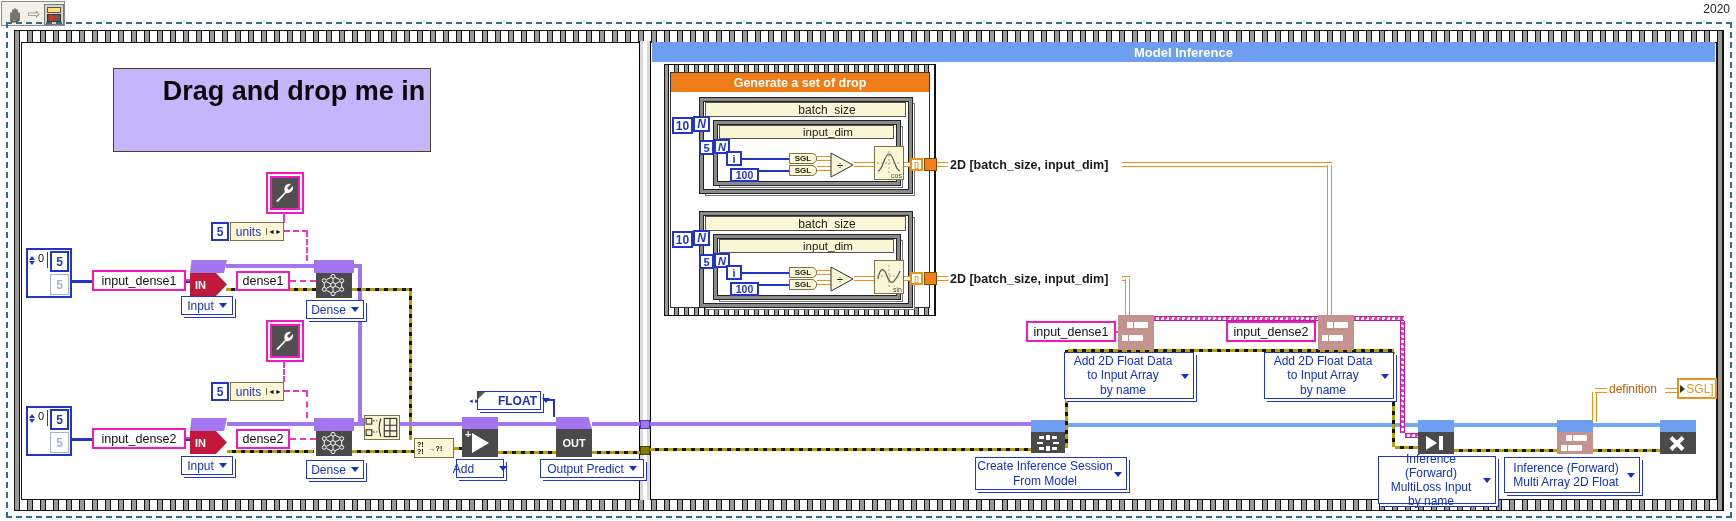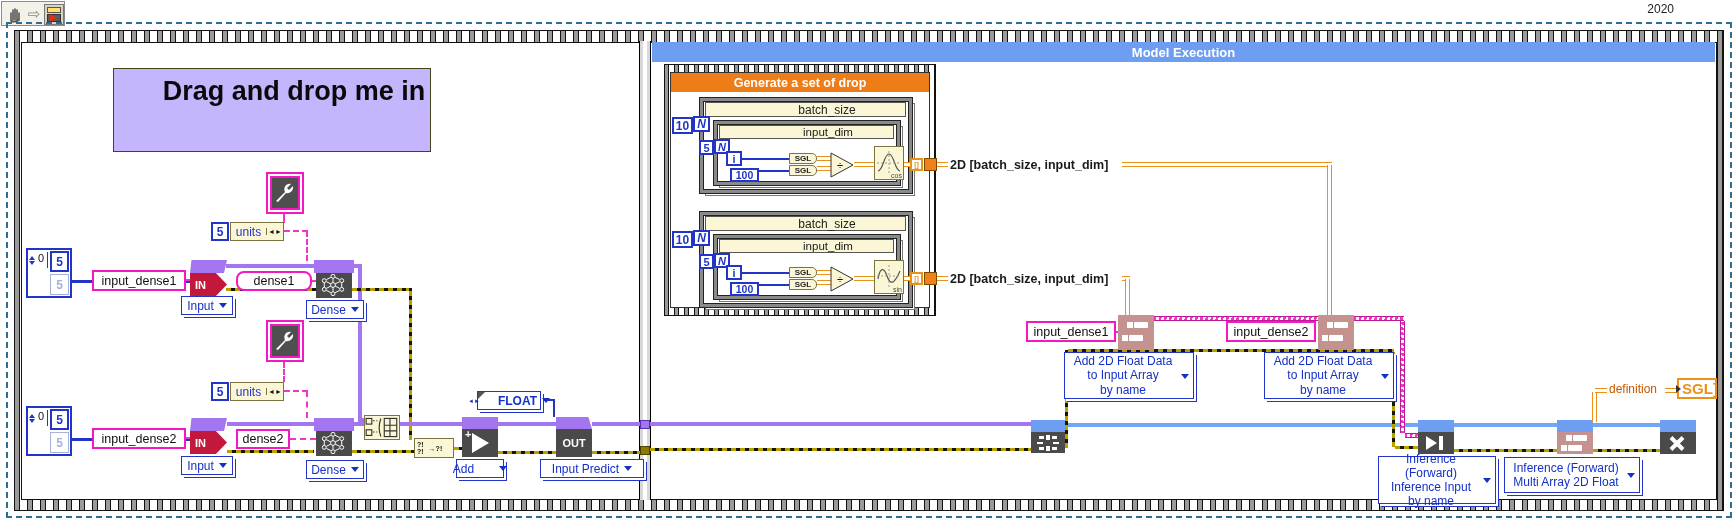--- a/index.html
+++ b/index.html
@@ -66,31 +66,31 @@
         </svg>
     </div>
     <div class="abs" style="left:23px;top:2px;width:18px;height:20px;color:#888;font-size:15px;line-height:20px;text-align:center;">⇨</div>
     <div class="abs" style="left:42px;top:2px;width:20px;height:21px;border:1px solid #7a7a7a;background:#d8d4c4;">
       <div class="abs" style="left:2px;top:2px;width:14px;height:6px;background:#ffe070;border:1px solid #555;"></div>
       <div class="abs" style="left:2px;top:9px;width:14px;height:8px;background:#5a5a5a;border:1px solid #333;"></div>
       <div class="abs" style="left:5px;top:9px;width:0;height:0;border-left:7px solid #e03010;border-top:4px solid transparent;border-bottom:4px solid transparent;"></div>
     </div>
   </div>
 
-  <div class="abs" style="left:1628px;top:2px;width:46px;height:16px;font-size:12px;color:#222;text-align:right;">2020</div>
+  <div class="abs" style="left:1684px;top:2px;width:46px;height:16px;font-size:12px;color:#222;text-align:right;">2020</div>
 
   <div class="abs seltick" style="left:6px;top:22px;width:1726px;height:496px;"></div>
 
   <div class="abs seq-frame" style="left:14px;top:30px;width:1710px;height:481px;">
     <div class="seq-inner"></div>
   </div>
 
   <div class="abs divider" style="left:639px;top:41px;width:12px;height:459px;"></div>
   <div class="abs header" style="left:652px;top:42px;width:1063px;height:20px;background:#6d9ef1;">
-      <span>Model Execution</span>
+      <span>Model Inference</span>
     </div>
 
   <div class="abs note" style="left:113px;top:68px;width:318px;height:84px;padding-top:2px;">
     <div>Drag and drop me in</div>
   </div>
 
   <div class="abs wI" style="left:72px;top:280px;width:118px;height:3px;"></div>
   <div class="abs wP" style="left:226px;top:264px;width:90px;height:4px;"></div>
   <div class="abs wP" style="left:352px;top:264px;width:10px;height:4px;"></div>
   <div class="abs wP" style="left:358px;top:264px;width:4px;height:156px;"></div>
@@ -127,21 +127,21 @@
 
   <div class="abs pinklabel" style="left:92px;top:270px;width:94px;height:21px;">input_dense1</div>
   <div class="abs banner" style="left:190px;top:260px;width:37px;height:13px;clip-path:polygon(4% 0,100% 0,92% 100%,0 100%);"></div>
   <div class="abs" style="left:190px;top:273px;width:37px;height:23px;background:#c2183c;clip-path:polygon(0 0,70% 0,100% 50%,70% 100%,0 100%);color:#fff;font-weight:bold;font-size:11px;display:flex;align-items:center;">
       <span style="margin-left:5px;">IN</span>
     </div>
   <div class="abs ring" style="left:181px;top:296px;width:52px;height:19px;">
       <span>Input</span>
       <span class="tri"></span>
     </div>
-  <div class="abs pinklabel" style="left:236px;top:271px;width:76px;height:20px;border-radius:8px;">dense1</div>
+  <div class="abs pinklabel" style="left:236px;top:271px;width:54px;height:20px;">dense1</div>
   <div class="abs banner" style="left:314px;top:260px;width:40px;height:13px;"></div>
   <div class="abs dark" style="left:316px;top:273px;width:36px;height:25px;">
     <svg width="34" height="24" viewBox="0 0 26 22">
         <g stroke="#fff" fill="none" stroke-width="0.9">
           <circle cx="13" cy="11" r="2.2"></circle>
           <circle cx="13" cy="3" r="1.8"></circle>
           <circle cx="13" cy="19" r="1.8"></circle>
           <circle cx="5" cy="7" r="1.8"></circle>
           <circle cx="5" cy="15" r="1.8"></circle>
           <circle cx="21" cy="7" r="1.8"></circle>
@@ -261,21 +261,21 @@
     <span style="font-size:6px;margin-right:2px;">◄►</span>
     <span style="font-weight:bold;margin-left:16px;">FLOAT</span>
     <span class="tri"></span>
   </div>
 
   <div class="abs banner" style="left:556px;top:417px;width:36px;height:12px;clip-path:polygon(0 0,90% 0,100% 100%,0 100%);"></div>
   <div class="abs dark" style="left:556px;top:429px;width:36px;height:28px;color:#fff;font-weight:bold;font-size:11px;display:flex;align-items:center;justify-content:center;">
       <span>OUT</span>
     </div>
   <div class="abs ring" style="left:540px;top:459px;width:104px;height:19px;">
-      <span>Input Predict</span>
+      <span>Output Predict</span>
       <span class="tri"></span>
     </div>
 
   <div class="abs tunP" style="left:640px;top:420px;width:10px;height:9px;"></div>
   <div class="abs tunE" style="left:640px;top:446px;width:10px;height:9px;"></div>
 
   <div class="abs gen-frame" style="left:664px;top:64px;width:272px;height:252px;">
     <div class="gen-inner"></div>
   </div>
   <div class="abs header" style="left:671px;top:73px;width:258px;height:19px;background:#ef7d17;font-size:12.5px;">
@@ -429,29 +429,34 @@
           <rect x="9" y="0" width="4" height="5"></rect>
           <rect x="15" y="1" width="5" height="3"></rect>
           <rect x="2" y="12" width="5" height="3"></rect>
           <rect x="9" y="11" width="4" height="5"></rect>
           <rect x="15" y="12" width="5" height="3"></rect>
           <rect x="0" y="7" width="6" height="2"></rect>
           <rect x="16" y="7" width="6" height="2"></rect>
         </g>
       </svg>
   </div>
+  <div class="abs ring multi" style="left:975px;top:457px;width:152px;height:33px;">
+    <span>Create Inference Session</span>
+    <span>From Model</span>
+    <span class="tri"></span>
+  </div>
 
   <div class="abs banner blue" style="left:1418px;top:420px;width:36px;height:12px;"></div>
   <div class="abs dark" style="left:1418px;top:432px;width:36px;height:22px;">
     <span style="position:absolute;left:8px;top:4px;width:0;height:0;border-left:11px solid #fff;border-top:7px solid transparent;border-bottom:7px solid transparent;"></span>
     <span style="position:absolute;left:21px;top:4px;width:4px;height:14px;background:#fff;"></span>
   </div>
   <div class="abs ring multi" style="left:1378px;top:456px;width:118px;height:48px;">
     <span>Inference (Forward)</span>
-    <span>Inference Input</span>
+    <span>MultiLoss Input</span>
     <span>by name</span>
     <span class="tri"></span>
   </div>
 
   <div class="abs banner blue" style="left:1557px;top:420px;width:36px;height:12px;"></div>
   <div class="abs rosy" style="left:1557px;top:432px;width:36px;height:22px;">
     <div class="glyphrow" style="position:absolute;left:9px;top:3px;">
         <span class="plug-sq"></span>
         <span class="plug-bar"></span>
       </div>
@@ -471,16 +476,16 @@
     <span class="xbar" style="transform:rotate(45deg);"></span>
     <span class="xbar" style="transform:rotate(-45deg);"></span>
   </div>
 
   <div class="abs wOV" style="left:1592px;top:392px;height:30px;"></div>
   <div class="abs wOH" style="left:1595px;top:388px;width:12px;"></div>
   <div class="abs" style="left:1609px;top:382px;width:58px;height:15px;font-size:12px;color:#c25a00;">definition</div>
   <div class="abs wOH" style="left:1665px;top:388px;width:12px;"></div>
   <div class="abs" style="left:1677px;top:378px;width:40px;height:21px;border:2px solid #e8921a;background:#fff;display:flex;align-items:center;justify-content:center;">
     <span style="width:0;height:0;border-left:5px solid #333;border-top:4px solid transparent;border-bottom:4px solid transparent;margin-right:1px;"></span>
-    <span style="color:#e8921a;font-weight:bold;font-size:15px;">SGL]</span>
+    <span style="color:#e8921a;font-weight:normal;font-size:12px;">SGL]</span>
   </div>
 
 </div>
 
 </body></html>

